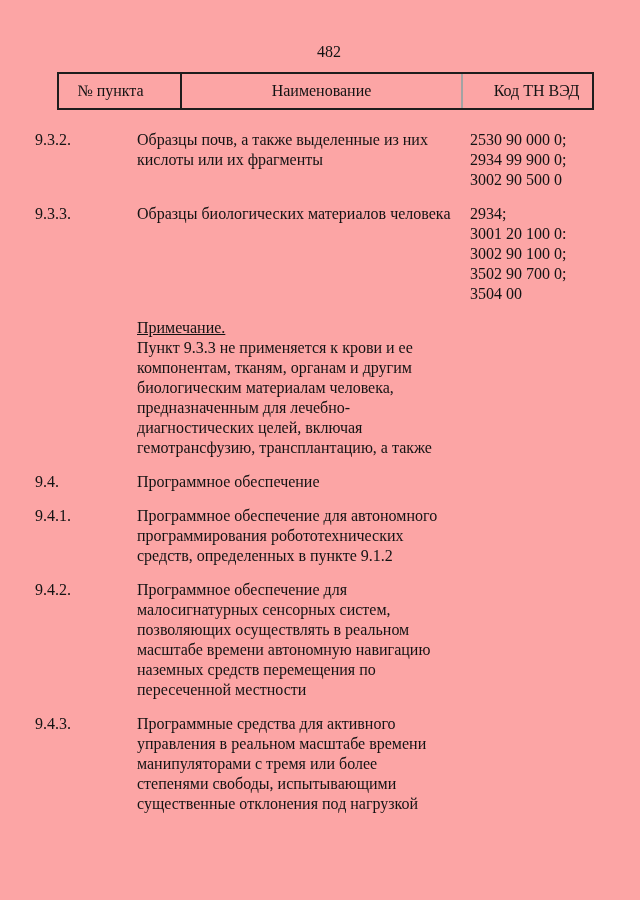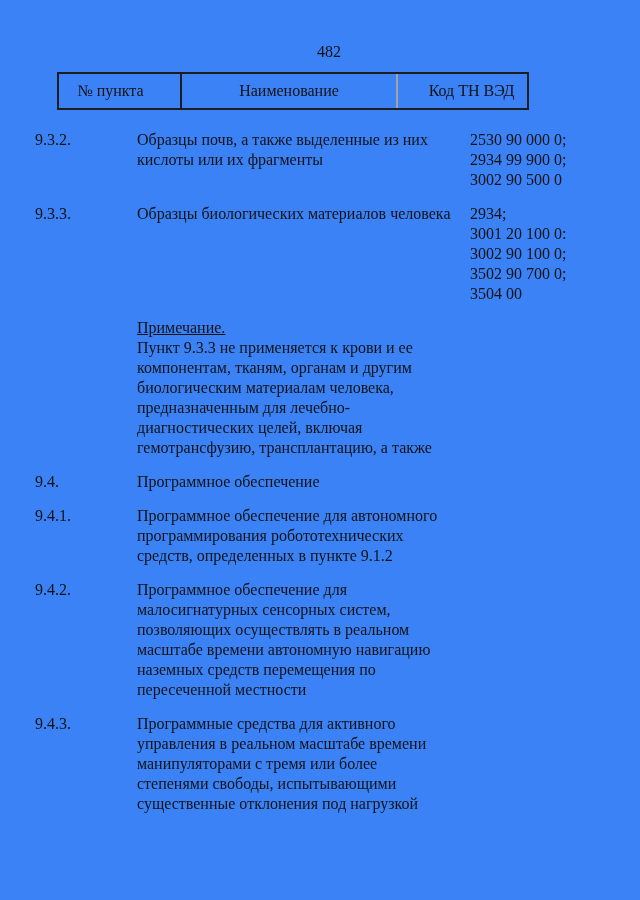--- a/index.html
+++ b/index.html
@@ -4,34 +4,34 @@
 <style>
   html, body {
     margin: 0;
     padding: 0;
     background: #ffffff;
   }
   .page {
     position: relative;
     width: 640px;
     height: 900px;
-    background: #3b82f6;
+    background: #fca5a5;
     color: #131313;
     font-family: "Liberation Serif", "DejaVu Serif", serif;
     overflow: hidden;
   }
   .page-number {
     margin: 42px 39px 10px 57px; 
     text-align: center;
     font-size: 16px;
     line-height: 20px;
   }
   .thead {
     margin-left: 57px;
-    width: 472px;
+    width: 537px;
     height: 38px;
     box-sizing: border-box;
     border: 2px solid #1d1d1d;
     display: flex;
     font-size: 16px;
     gap: 18px;
   }
   .th {
     display: flex;
     align-items: center;

